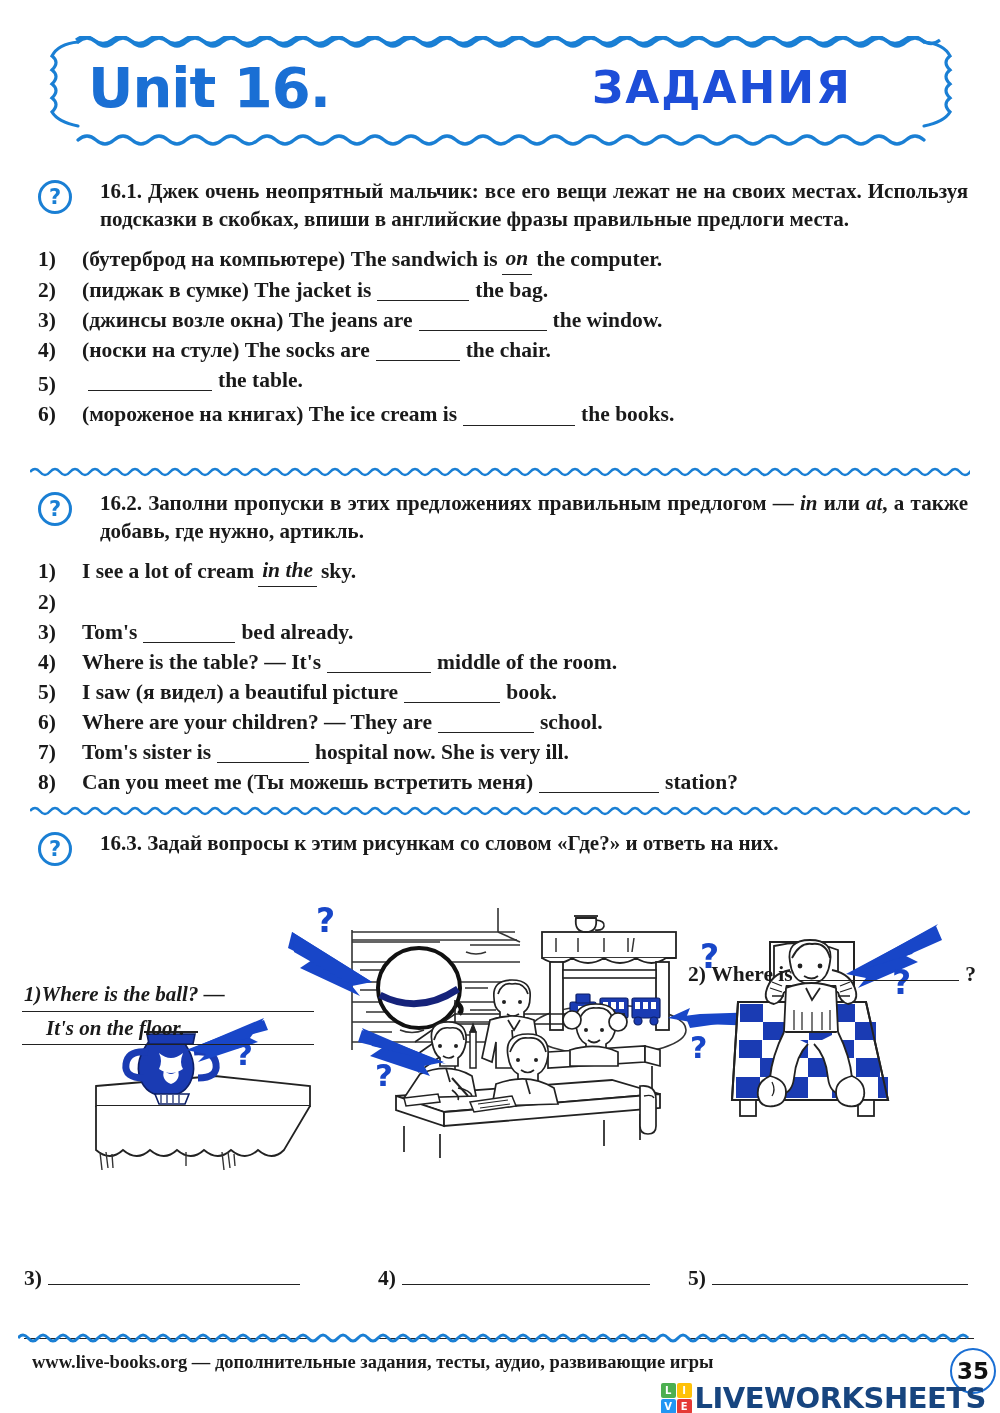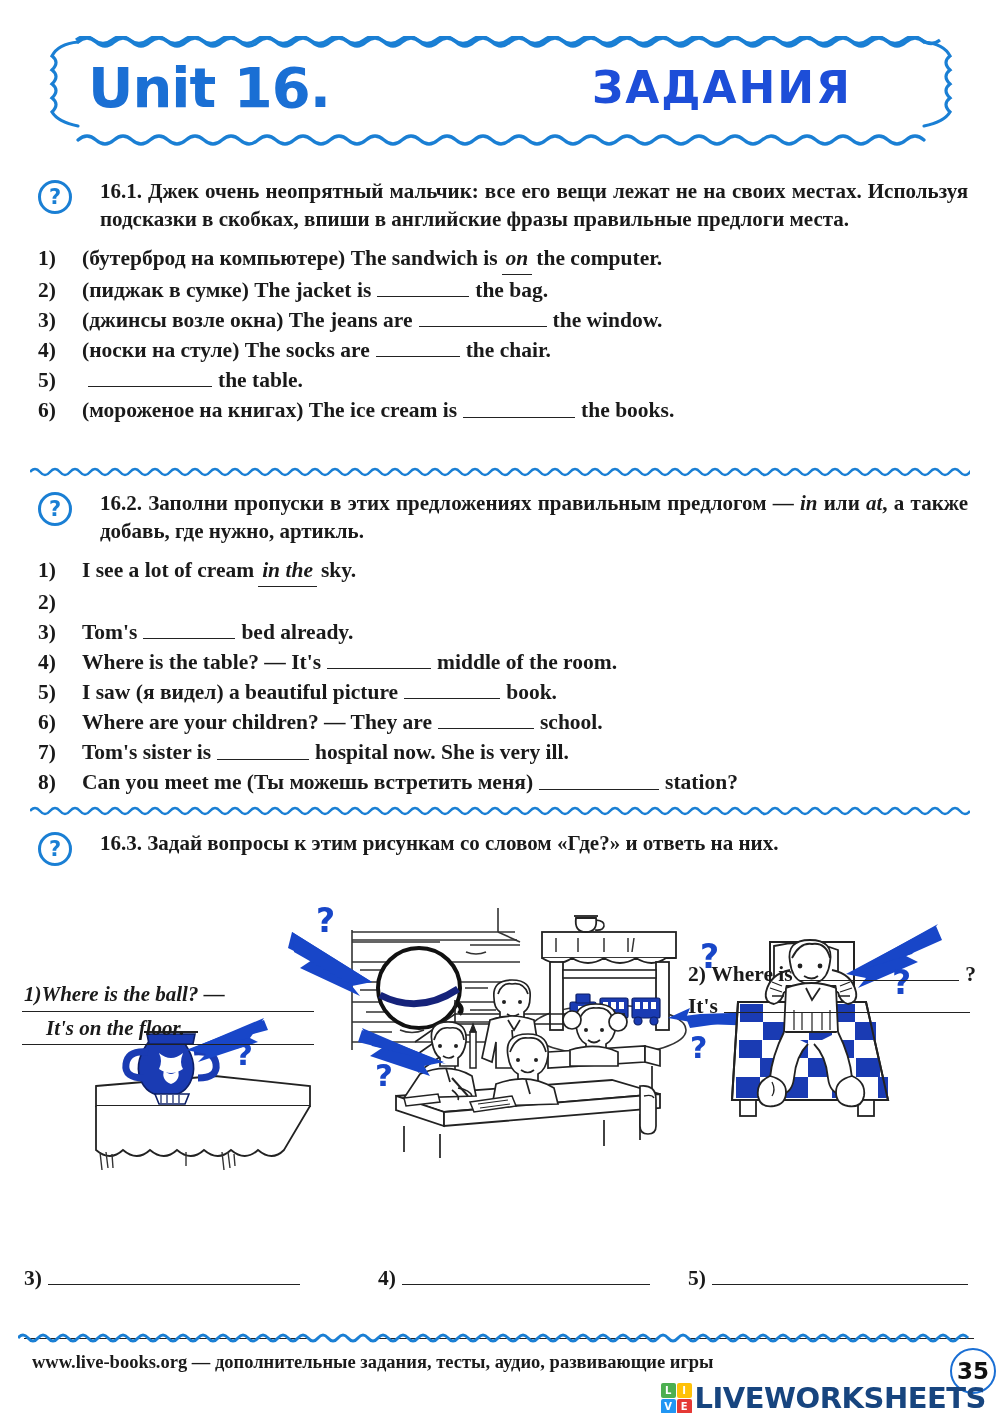--- a/index.html
+++ b/index.html
@@ -44,21 +44,21 @@
     text-align:justify;
   }
   .ex-head .it{font-style:italic;font-weight:bold;}
 
   .items{margin-top:10px;}
   .item{
     display:flex;align-items:baseline;font-size:21.5px;line-height:1.40;
     font-weight:bold;white-space:nowrap;
   }
   .num{width:44px;flex:0 0 44px;}
-  .txt{display:flex;align-items:flex-start;}
+  .txt{display:flex;align-items:center;}
   .blank{
     display:inline-block;border-bottom:1.6px solid #222;
     height:1em;margin:0 6px;vertical-align:baseline;
   }
   .filled{
     display:inline-block;border-bottom:1.6px solid #222;
     font-style:italic;font-weight:bold;text-align:center;margin:0 4px;
     padding:0 4px;
   }
 
@@ -552,24 +552,20 @@
     <span class="l2">It's on the floor.</span>
   </div>
 
   <div class="ans2">
     <div class="row">
       <span>2)</span>&nbsp;
       <span>Where is</span>
       <span class="ln"></span>
       <span>?</span>
     </div>
-    <div class="row">
-      <span>It's</span>
-      <span class="ln"></span>
-    </div>
   </div>
 
   <div class="btm">
     <div class="btmcol" style="left:24px;width:290px;">
       <div class="r">
           <span>3)</span>
           <span class="ln" style="width:252px"></span>
         </div>
       <div class="r r2">
           <span class="ln" style="width:284px;margin-left:0"></span>

